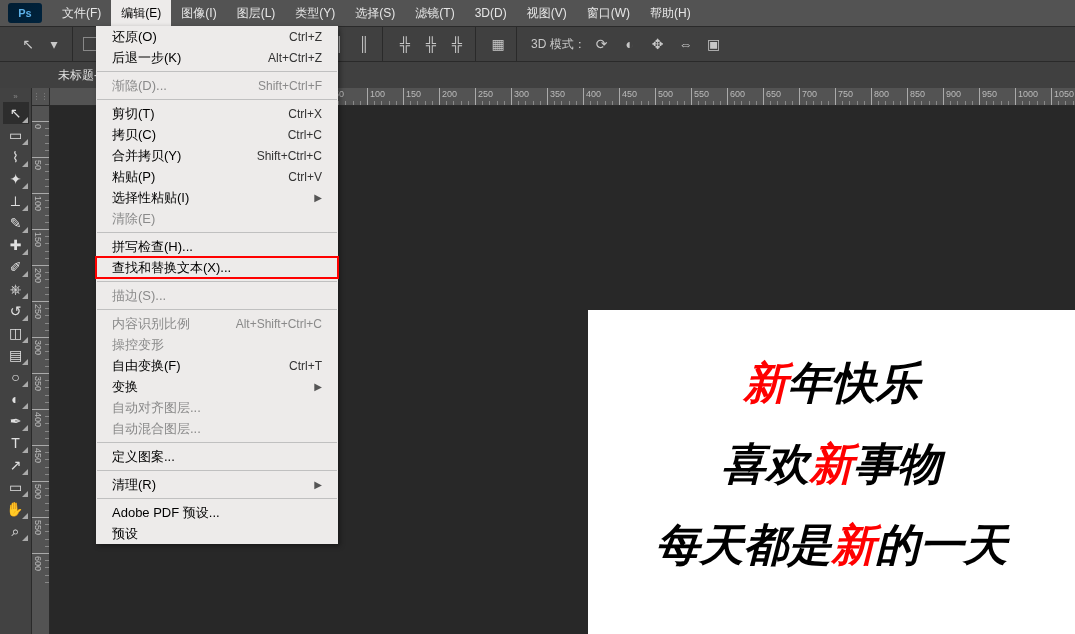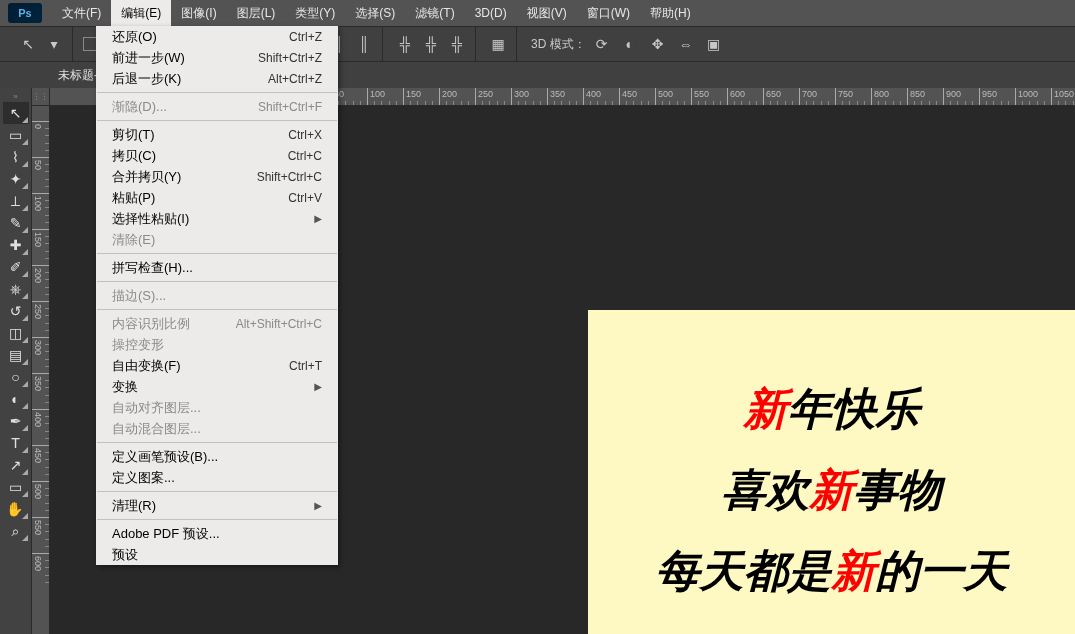--- a/index.html
+++ b/index.html
@@ -24,21 +24,21 @@
 .ruler-corner{position:absolute;left:32px;top:0;width:18px;height:18px;background:#535353;border-right:1px solid #2a2a2a;border-bottom:1px solid #2a2a2a;color:#888;font-size:8px;display:flex;align-items:center;justify-content:center}
 .ruler-top{position:absolute;left:50px;right:0;top:0;height:18px;background:#535353;border-bottom:1px solid #2a2a2a;overflow:hidden}
 .ruler-left{position:absolute;left:32px;top:18px;bottom:0;width:18px;background:#535353;border-right:1px solid #2a2a2a;overflow:hidden}
 .ruler-top .tick{position:absolute;top:0;height:18px;border-left:1px solid #aaa}
 .ruler-top .tick span{position:absolute;top:1px;left:2px;font-size:9px;color:#bbb}
 .ruler-top .minor{position:absolute;bottom:0;height:4px;border-left:1px solid #888}
 .ruler-left .tick{position:absolute;left:0;width:18px;border-top:1px solid #aaa}
 .ruler-left .tick span{position:absolute;left:1px;top:2px;font-size:9px;color:#bbb;writing-mode:vertical-rl}
 .ruler-left .minor{position:absolute;right:0;width:4px;border-top:1px solid #888}
 .canvas-area{position:absolute;left:50px;top:18px;right:0;bottom:0;background:#282828}
-.canvas{position:absolute;left:538px;top:204px;right:0;bottom:0;background:#fef9c3;padding:48px}
+.canvas{position:absolute;left:538px;top:204px;right:0;bottom:0;background:#ffffff;padding:22px}
 .text-line{font-size:44px;font-weight:700;font-style:italic;text-align:center;margin:22px 0;white-space:nowrap}
 .text-line .red{color:#ff0000}
 .dropdown{position:absolute;left:96px;top:26px;width:242px;background:#edebea;color:#000;font-size:13px;box-shadow:2px 2px 5px rgba(0,0,0,.4);z-index:100}
 .dd-item{display:flex;justify-content:space-between;padding:10px 16px;cursor:pointer;align-items:center;height:21px}
 .dd-item.disabled{color:#8a8a8a;cursor:default}
 .dd-sep{height:1px;background:#c0c0c0;margin:3px 1px}
 .dd-item .arrow{font-size:10px;color:#555}
 .dd-highlight{outline:2px solid #ff0000;outline-offset:-1px}
 .dd-shortcut{color:#333;font-size:12px}
 .dd-item.disabled .dd-shortcut{color:#8a8a8a}
@@ -389,24 +389,20 @@
       </div>
   </div>
 </div>
 
 <div class="dropdown" id="dropdown">
     <div class="dd-item">
       <span>还原(O)</span>
       <span class="dd-shortcut">Ctrl+Z</span>
     </div>
     <div class="dd-item">
-      <span>前进一步(W)</span>
-      <span class="dd-shortcut">Shift+Ctrl+Z</span>
-    </div>
-    <div class="dd-item">
       <span>后退一步(K)</span>
       <span class="dd-shortcut">Alt+Ctrl+Z</span>
     </div>
     <div class="dd-sep"></div>
     <div class="dd-item disabled">
       <span>渐隐(D)...</span>
       <span class="dd-shortcut">Shift+Ctrl+F</span>
     </div>
     <div class="dd-sep"></div>
     <div class="dd-item">
@@ -429,20 +425,23 @@
       <span>选择性粘贴(I)</span>
       <span class="arrow">▶</span>
     </div>
     <div class="dd-item disabled">
       <span>清除(E)</span>
     </div>
     <div class="dd-sep"></div>
     <div class="dd-item">
       <span>拼写检查(H)...</span>
     </div>
+    <div class="dd-item dd-highlight">
+      <span>查找和替换文本(X)...</span>
+    </div>
     <div class="dd-sep"></div>
     <div class="dd-item disabled">
       <span>描边(S)...</span>
     </div>
     <div class="dd-sep"></div>
     <div class="dd-item disabled">
       <span>内容识别比例</span>
       <span class="dd-shortcut">Alt+Shift+Ctrl+C</span>
     </div>
     <div class="dd-item disabled">
@@ -457,23 +456,20 @@
       <span class="arrow">▶</span>
     </div>
     <div class="dd-item disabled">
       <span>自动对齐图层...</span>
     </div>
     <div class="dd-item disabled">
       <span>自动混合图层...</span>
     </div>
     <div class="dd-sep"></div>
     <div class="dd-item">
-      <span>定义画笔预设(B)...</span>
-    </div>
-    <div class="dd-item">
       <span>定义图案...</span>
     </div>
     <div class="dd-sep"></div>
     <div class="dd-item">
       <span>清理(R)</span>
       <span class="arrow">▶</span>
     </div>
     <div class="dd-sep"></div>
     <div class="dd-item">
       <span>Adobe PDF 预设...</span>

